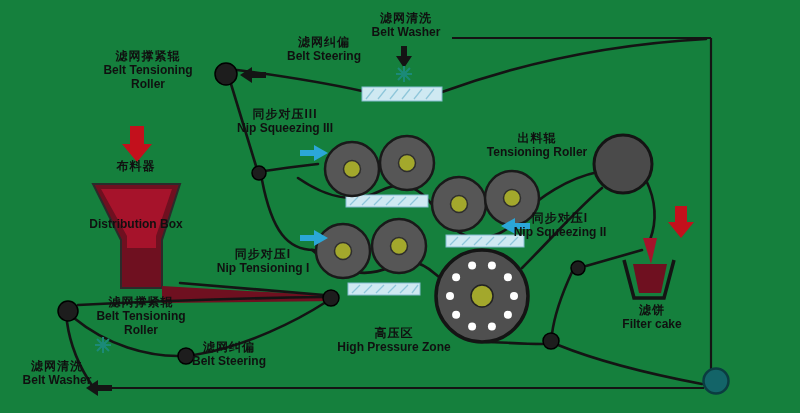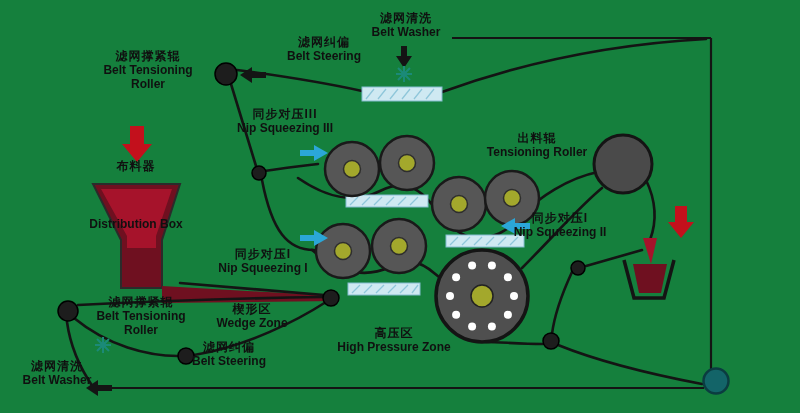--- a/index.html
+++ b/index.html
@@ -170,37 +170,37 @@
 <div class="lbl" style="left:537px;top:132px;">
   <span class="zh">出料辊</span>
   <span class="en">Tensioning Roller</span>
 </div>
 <div class="lbl" style="left:560px;top:212px;">
   <span class="zh">同步对压I</span>
   <span class="en">Nip Squeezing II</span>
 </div>
 <div class="lbl" style="left:263px;top:248px;text-align:right;">
   <span class="zh">同步对压I</span>
-  <span class="en">Nip Squeezing I</span>
-</div>
-<div class="lbl" style="left:252px;top:303px;">
-  <span class="zh">楔形区</span>
-  <span class="en">Wedge Zone</span>
+  <span class="en">Nip Tensioning I</span>
 </div>
 <div class="lbl" style="left:141px;top:296px;">
   <span class="zh">滤网撑紧辊</span>
   <span class="en">Belt Tensioning</span>
   <span class="en">Roller</span>
 </div>
 <div class="lbl" style="left:229px;top:341px;">
   <span class="zh">滤网纠偏</span>
   <span class="en">Belt Steering</span>
 </div>
 <div class="lbl" style="left:394px;top:327px;">
   <span class="zh">高压区</span>
   <span class="en">High Pressure Zone</span>
 </div>
 <div class="lbl" style="left:57px;top:360px;">
   <span class="zh">滤网清洗</span>
   <span class="en">Belt Washer</span>
 </div>
+<div class="lbl" style="left:652px;top:304px;">
+  <span class="zh">滤饼</span>
+  <span class="en">Filter cake</span>
+</div>
 
 </div>
 
 </body></html>

